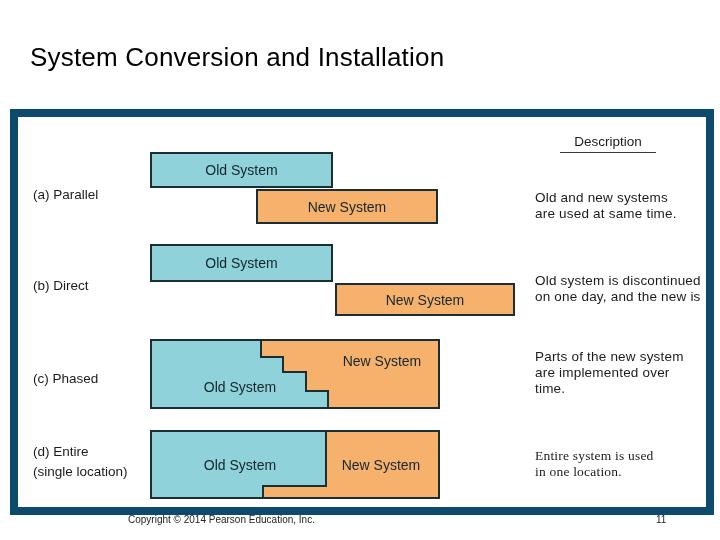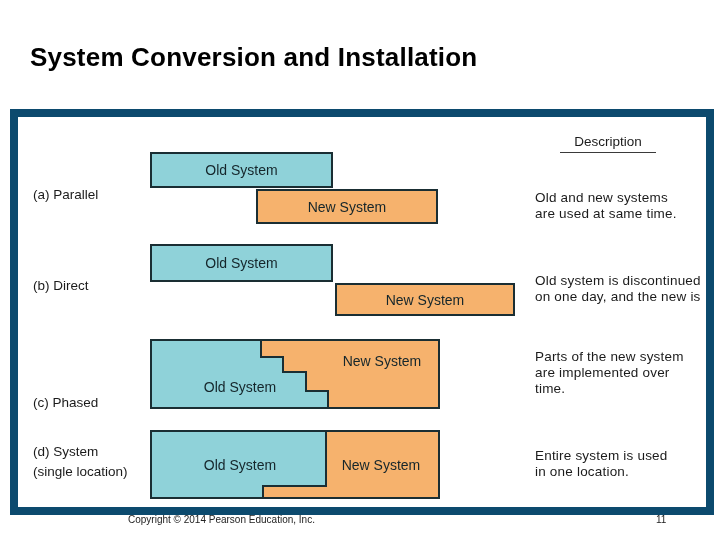--- a/index.html
+++ b/index.html
@@ -2,21 +2,21 @@
 <html><head>
 <meta charset="utf-8">
 <style>
   html,body{margin:0;padding:0;}
   body{
     width:720px;height:540px;position:relative;overflow:hidden;
     background:#ffffff;font-family:"Liberation Sans",sans-serif;
   }
   .slide-title{
     position:absolute;left:30px;top:42px;margin:0;
-    font-size:26px;font-weight:700;color:#000;letter-spacing:.2px;
+    font-size:26px;font-weight:400;color:#000;letter-spacing:.2px;
   }
   
   .frame{
     position:absolute;left:10px;top:109px;width:688px;height:390px;
     border:8px solid #0c4a6e;background:transparent;overflow:hidden;z-index:2;
   }
   
   .row-label{
     position:absolute;left:15px;width:110px;text-align:left;
     font-size:13.5px;color:#1b1b1b;line-height:20px;
@@ -79,46 +79,46 @@
     </div>
 
     <div class="row-label" style="top:159px;">(b) Direct</div>
     <div class="sysbox old" style="left:132px;top:127px;width:183px;height:38px;">Old System</div>
     <div class="sysbox new" style="left:317px;top:166px;width:180px;height:33px;">New System</div>
     <div class="desc" style="top:156px;">
       <div>Old system is discontinued</div>
       <div>on one day, and the new is</div>
     </div>
 
-    <div class="row-label" style="top:252px;margin-top:24px;">(c) Phased</div>
+    <div class="row-label" style="top:252px;">(c) Phased</div>
     <div class="composite" style="left:132px;top:222px;width:290px;height:70px;">
       <svg width="290" height="70" viewBox="0 0 290 70">
         <polygon points="1,1 111,1 111,18 133,18 133,33 156,33 156,52 178,52 178,69 1,69" fill="#8FD2D9" stroke="#1A2E33" stroke-width="2"></polygon>
         <polygon points="111,1 289,1 289,69 178,69 178,52 156,52 156,33 133,33 133,18 111,18" fill="#F6B26D" stroke="#1A2E33" stroke-width="2"></polygon>
       </svg>
       <div class="shape-label" style="left:20px;top:40px;">Old System</div>
       <div class="shape-label" style="left:162px;top:14px;">New System</div>
     </div>
     <div class="desc" style="top:232px;">
       <div>Parts of the new system</div>
       <div>are implemented over</div>
       <div>time.</div>
     </div>
 
     <div class="row-label" style="top:325px;">
-      <div>(d) System</div>
+      <div>(d) Entire</div>
       <div>(single location)</div>
     </div>
     <div class="composite" style="left:132px;top:313px;width:290px;height:69px;">
       <svg width="290" height="69" viewBox="0 0 290 69">
         <polygon points="1,1 176,1 176,56 113,56 113,68 1,68" fill="#8FD2D9" stroke="#1A2E33" stroke-width="2"></polygon>
         <polygon points="176,1 289,1 289,68 113,68 113,56 176,56" fill="#F6B26D" stroke="#1A2E33" stroke-width="2"></polygon>
       </svg>
       <div class="shape-label" style="left:20px;top:27px;">Old System</div>
       <div class="shape-label" style="left:161px;top:27px;">New System</div>
     </div>
-    <div class="desc" style="top:331px;">
+    <div class="desc" style="top:331px;font-family:Liberation Serif, serif;">
       <div>Entire system is used</div>
       <div>in one location.</div>
     </div>
 
   </div>
 </div>
 
 </body></html>

